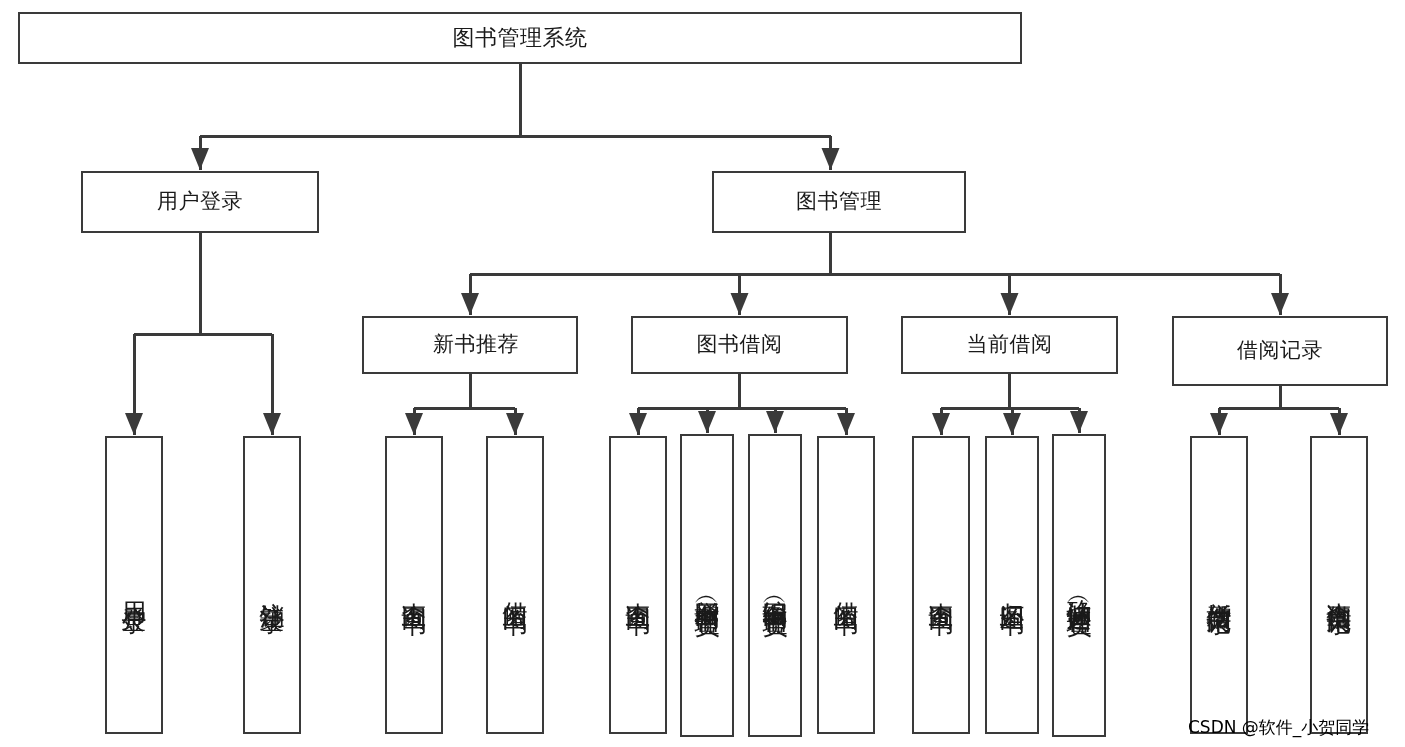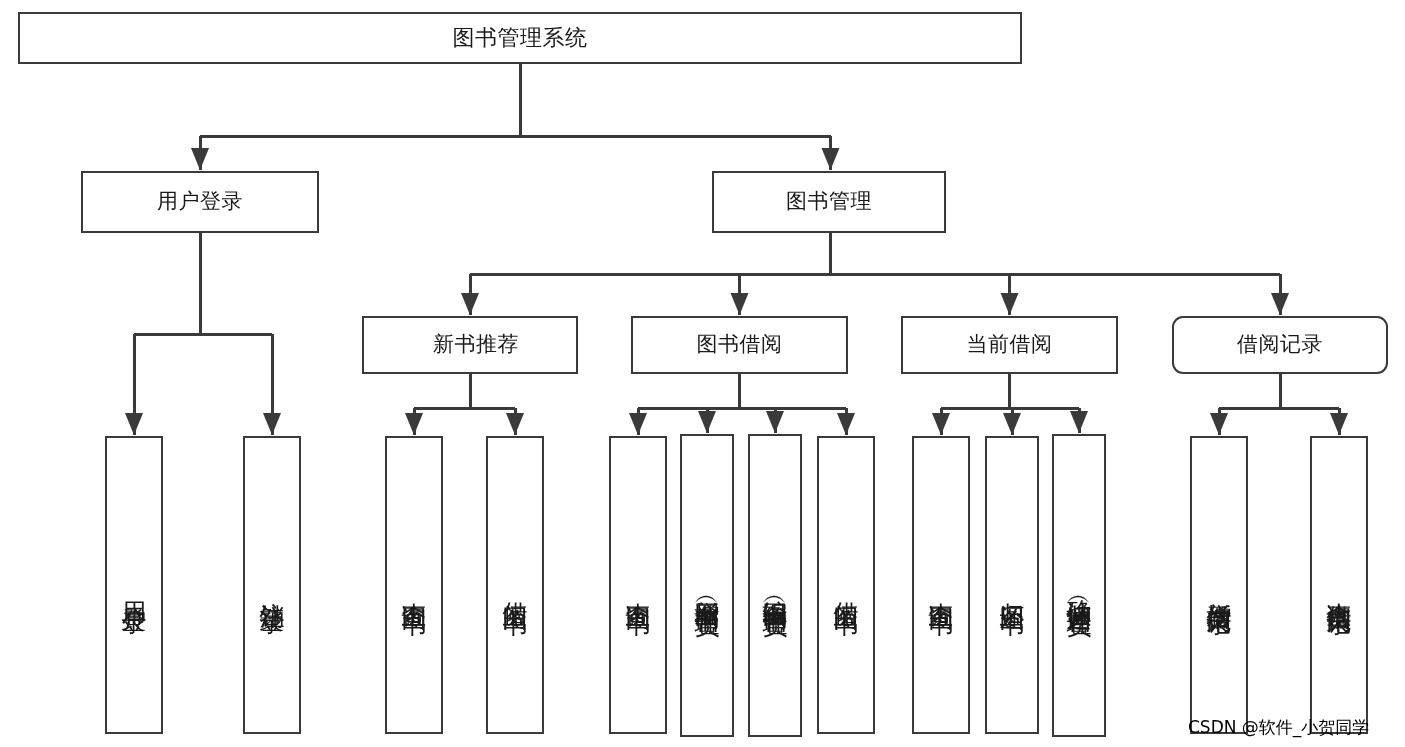--- a/index.html
+++ b/index.html
@@ -139,33 +139,33 @@
       <path d="M 1330 413 L 1348 413 L 1339 435 Z" fill="#3a3a3a"></path>
     </svg>
 
   <div id="nodes-layer">
       <div class="node horiz root tall" style="left: 18px; top: 12px; width: 1004px; height: 52px;">
         <span class="label">图书管理系统</span>
       </div>
       <div class="node horiz" style="left: 81px; top: 171px; width: 238px; height: 62px;">
         <span class="label">用户登录</span>
       </div>
-      <div class="node horiz" style="left: 712px; top: 171px; width: 234px; height: 62px;">
+      <div class="node horiz" style="left: 712px; top: 171px; width: 254px; height: 62px;">
         <span class="label">图书管理</span>
       </div>
       <div class="node horiz" style="left: 362px; top: 316px; width: 216px; height: 58px; padding-left: 12px;">
         <span class="label">新书推荐</span>
       </div>
       <div class="node horiz" style="left: 631px; top: 316px; width: 217px; height: 58px;">
         <span class="label">图书借阅</span>
       </div>
       <div class="node horiz" style="left: 901px; top: 316px; width: 217px; height: 58px;">
         <span class="label">当前借阅</span>
       </div>
-      <div class="node horiz" style="left: 1172px; top: 316px; width: 216px; height: 58px; border-radius: 11px;">
+      <div class="node horiz" style="left: 1172px; top: 316px; width: 216px; height: 70px;">
         <span class="label">借阅记录</span>
       </div>
       <div class="node vert" style="left: 105px; top: 436px; width: 58px; height: 298px;">
         <span class="label">用户登录</span>
       </div>
       <div class="node vert" style="left: 243px; top: 436px; width: 58px; height: 298px;">
         <span class="label">注销登录</span>
       </div>
       <div class="node vert" style="left: 385px; top: 436px; width: 58px; height: 298px;">
         <span class="label">查询图书</span>

